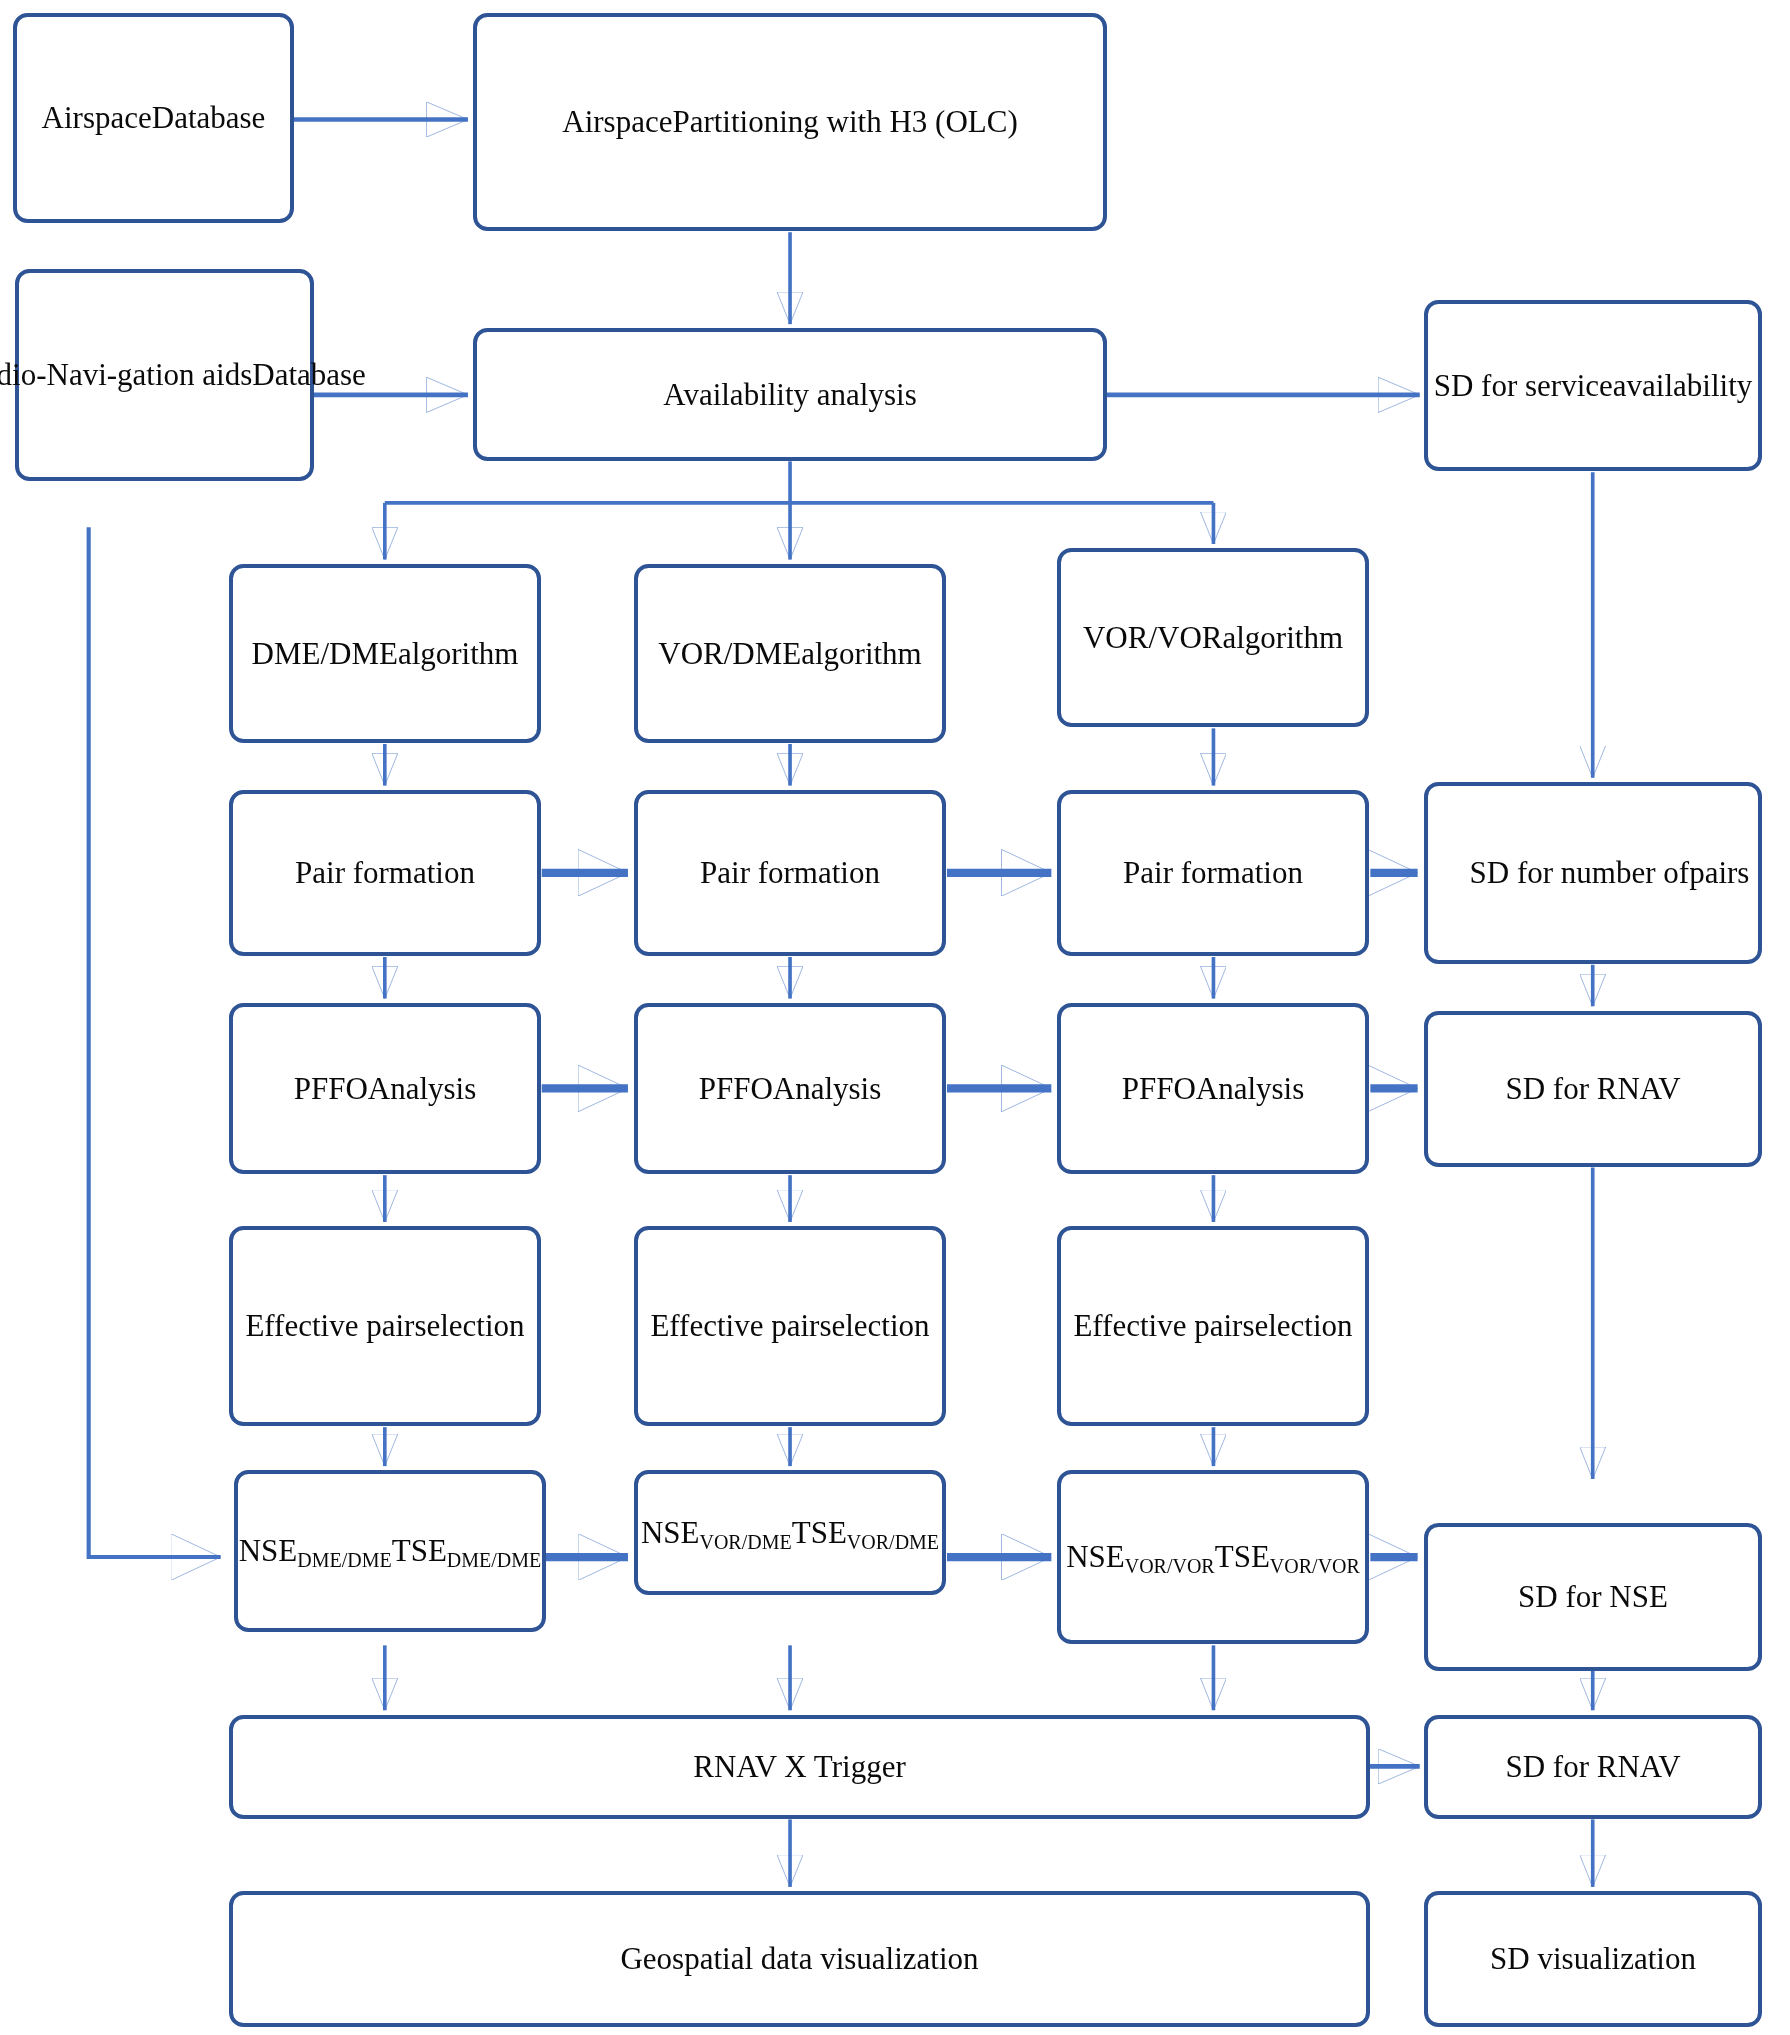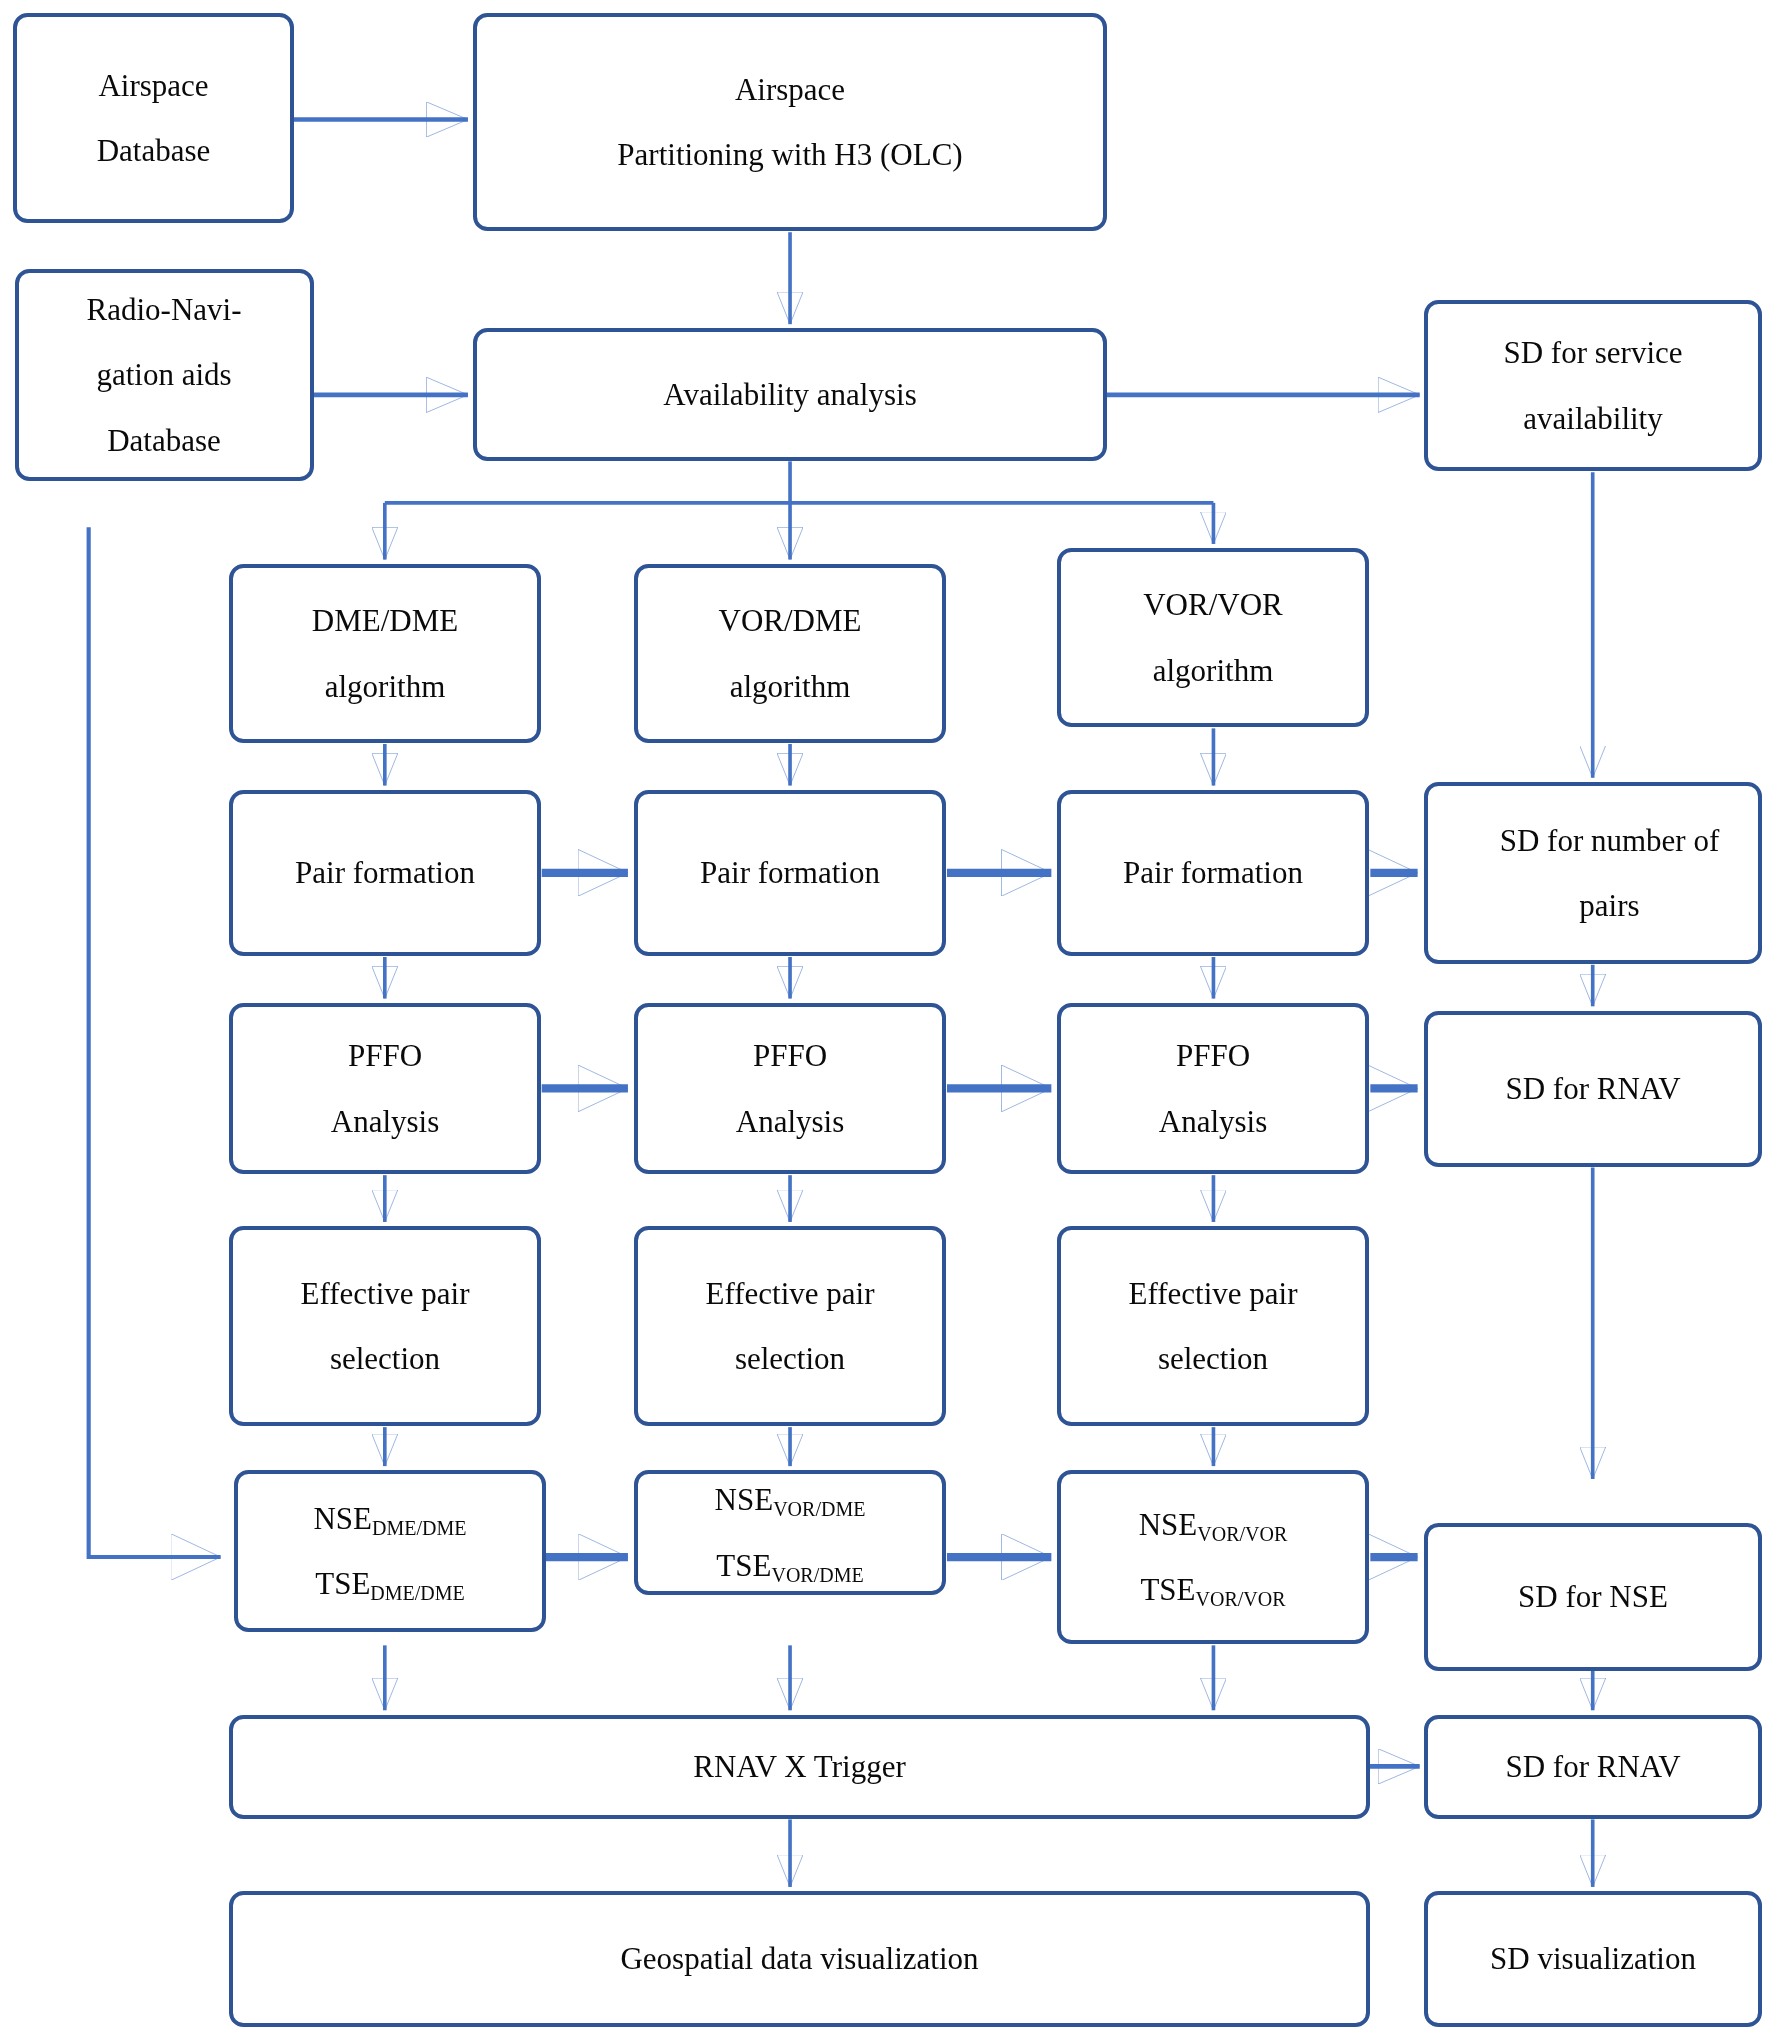--- a/index.html
+++ b/index.html
@@ -22,21 +22,21 @@
   #wires .thin{stroke-width:7;}
   #wires .med{stroke-width:9;}
   #wires .thick{stroke-width:16;}
   #wires .route{stroke-width:8;}
   .head{fill:var(--arrow);}
   .box{
     position:absolute;z-index:1;
     border:4.7px solid var(--border);
     border-radius:14.5px;
     background:#fff;
-    display:flex;flex-direction:column;
+    display:flex;flex-direction:row;
     align-items:center;justify-content:center;
     text-align:center;
     font-size:31px;
     box-sizing:border-box;
   }
   .line{line-height:2.1;white-space:nowrap;}
   .sub{font-size:20px;vertical-align:-6.2px;}
 </style>
 </head>
 <body>

